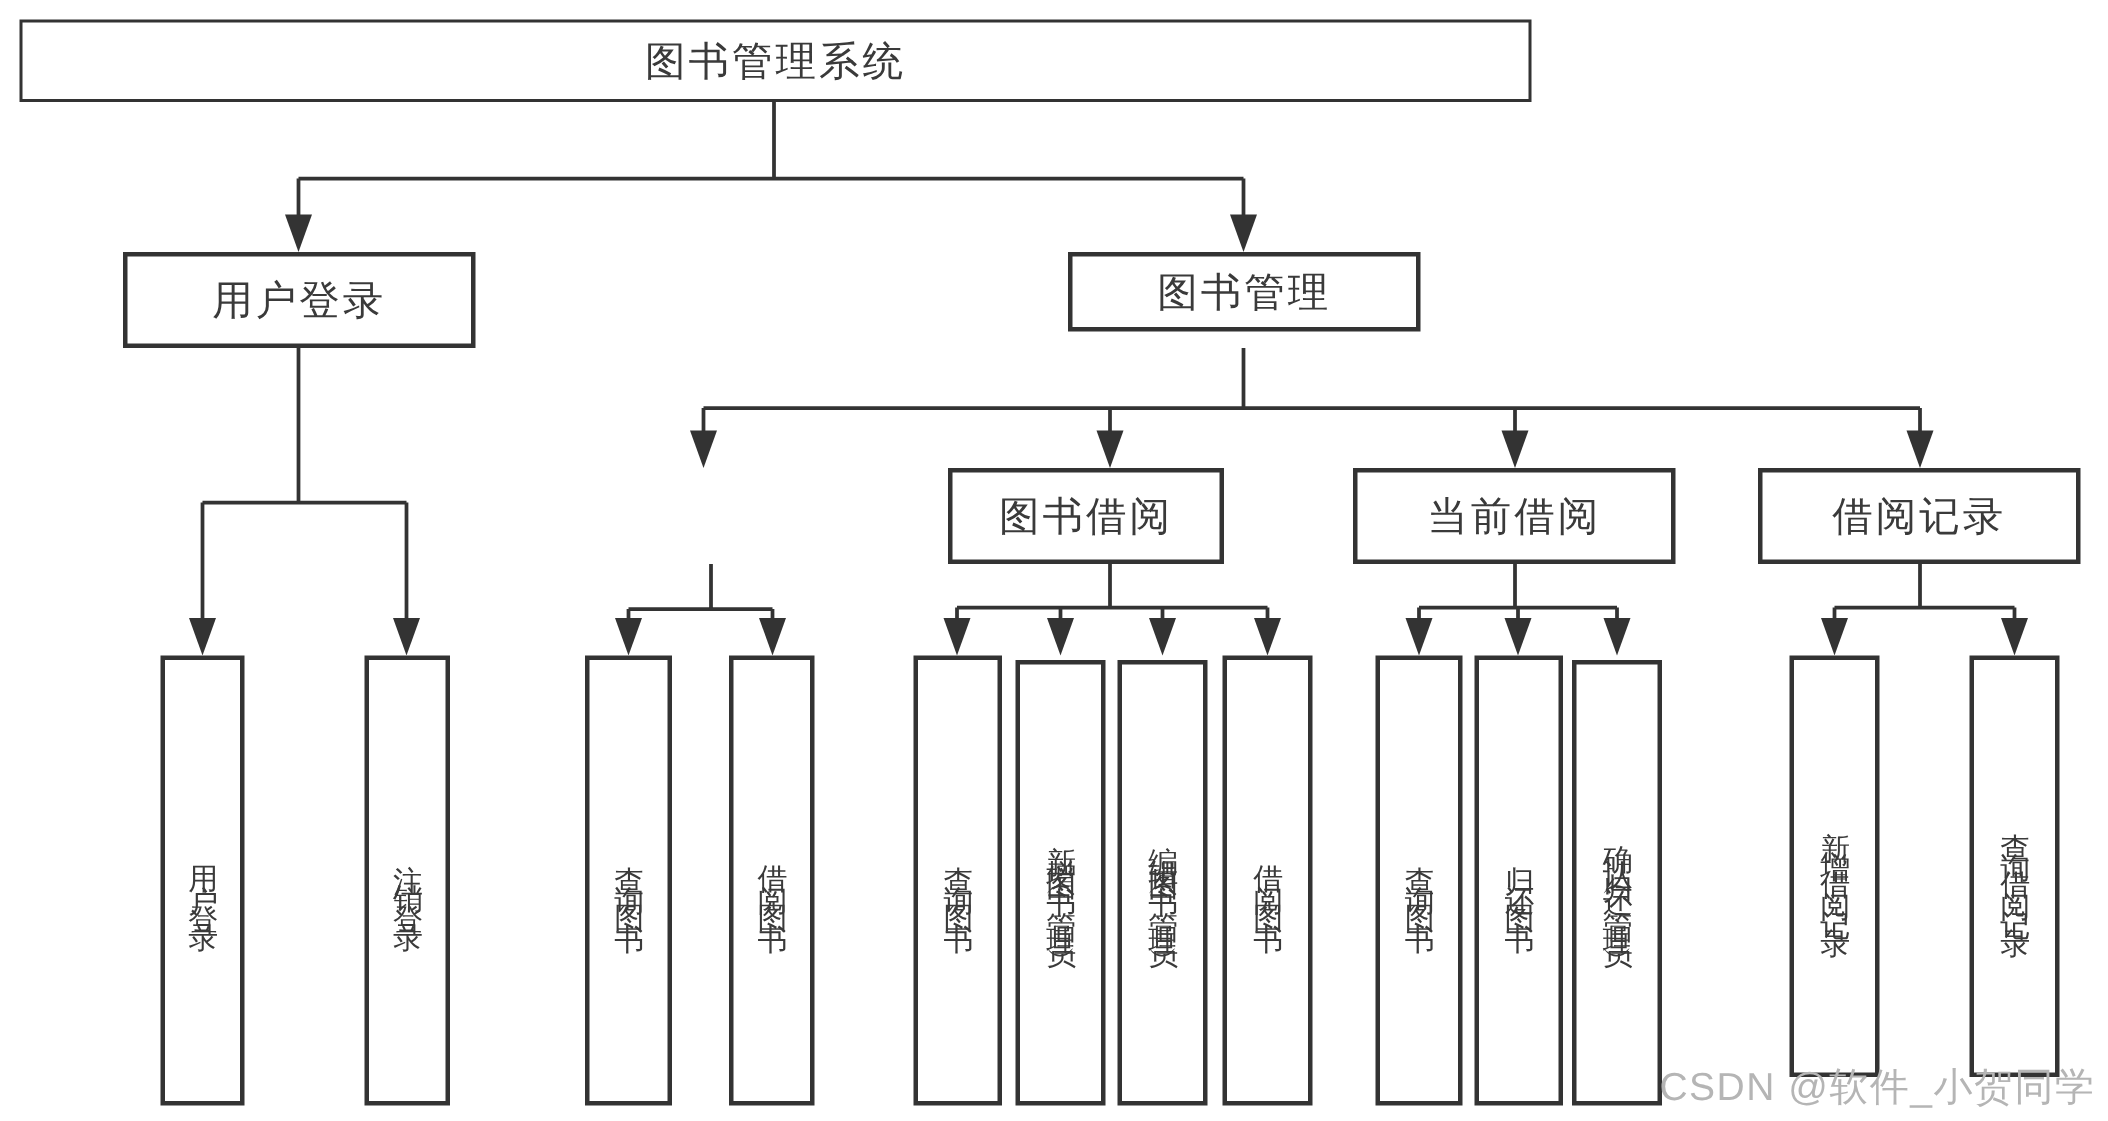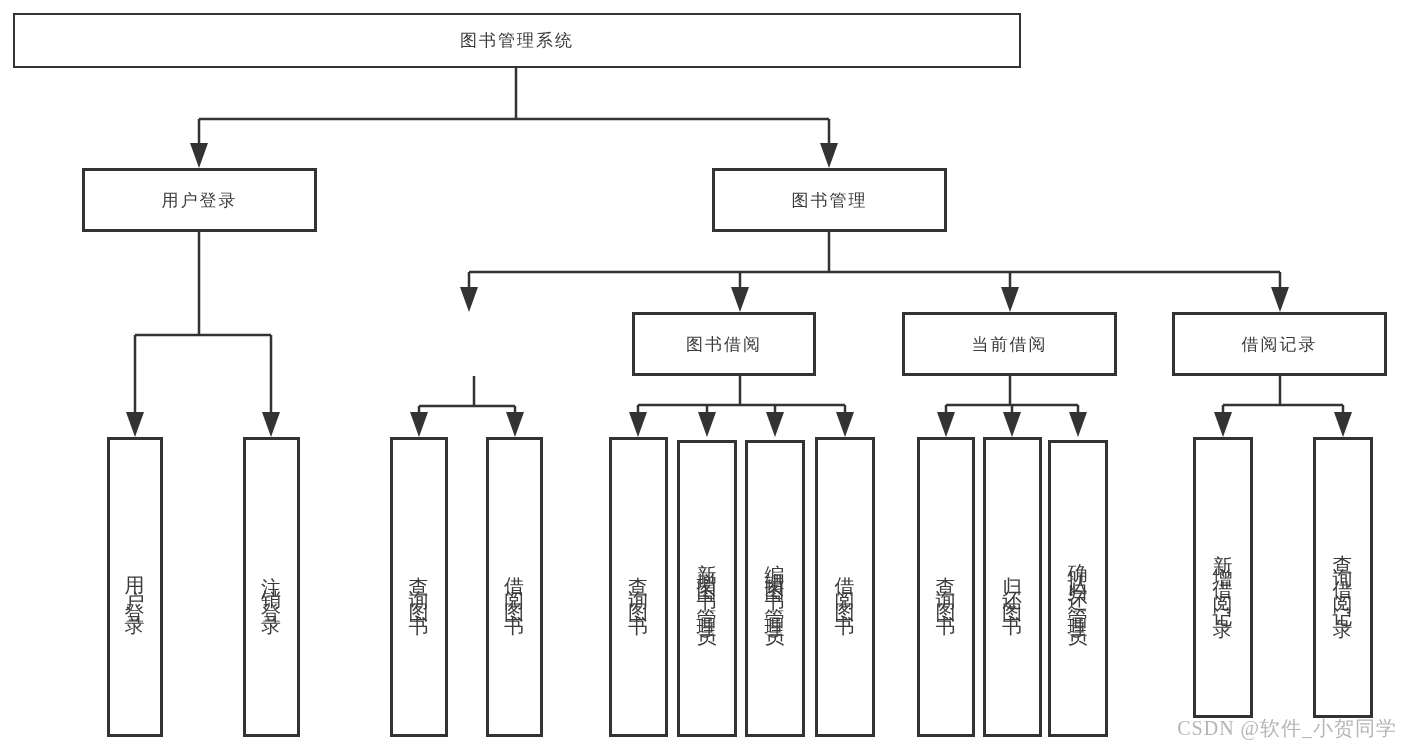--- a/index.html
+++ b/index.html
@@ -27,45 +27,44 @@
     background:#ffffff;
     border:3px solid var(--line);
     box-sizing:border-box;
     display:flex;
     align-items:center;
     justify-content:center;
     z-index:1;
   }
   .node.root{border-width:2.5px;}
   .hlabel{
-    font-size:17px;
+    font-size:27px;
     letter-spacing:2px;
     white-space:nowrap;
   }
   .vnode .vlabel{
     writing-mode:vertical-rl;
     text-orientation:mixed;
     font-size:20px;
     letter-spacing:13px;
     line-height:1;
     white-space:nowrap;
   }
   .vnode.tight .vlabel{
     letter-spacing:9px;
   }
   #watermark{
     position:absolute;
     right:8px;
     bottom:5px;
-    font-size:20px;
+    font-size:26px;
     letter-spacing:1px;
     color:var(--wm);
     z-index:3;
     white-space:nowrap;
-    font-family:Liberation Serif, serif;
   }
 </style>
 </head>
 <body>
 
 <div id="canvas">
 
   <svg id="connectors" width="1405" height="747" viewBox="0 0 1405 747">
     <g stroke="#333333" stroke-width="2.5" fill="none">
 
@@ -106,21 +105,21 @@
     </g>
   </svg>
 
   <div class="node root" style="left:13px;top:13px;width:1008px;height:55px;">
     <span class="hlabel">图书管理系统</span>
   </div>
 
   <div class="node" style="left:82px;top:168px;width:235px;height:64px;">
     <span class="hlabel">用户登录</span>
   </div>
-  <div class="node" style="left:712px;top:168px;width:235px;height:64px;">
+  <div class="node" style="left:712px;top:168px;width:235px;height:53px;">
     <span class="hlabel">图书管理</span>
   </div>
 
   <div class="node" style="left:632px;top:312px;width:184px;height:64px;justify-content:center;">
     <span class="hlabel">图书借阅</span>
   </div>
   <div class="node" style="left:1172px;top:312px;width:215px;height:64px;">
     <span class="hlabel">借阅记录</span>
   </div>
   <div class="node" style="left:902px;top:312px;width:215px;height:64px;">

